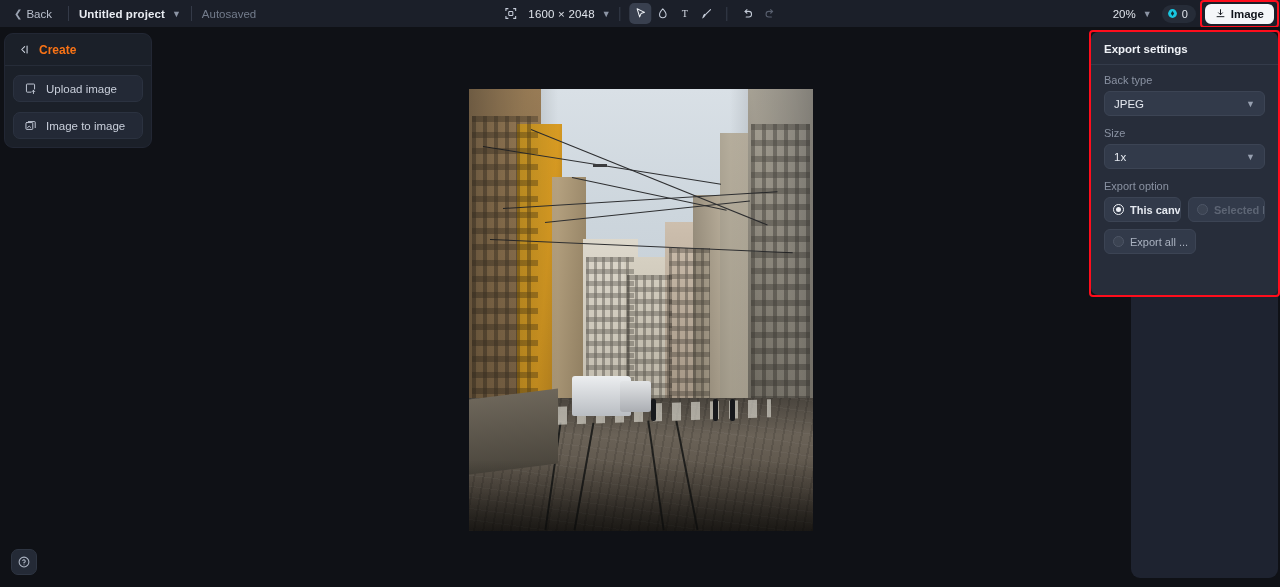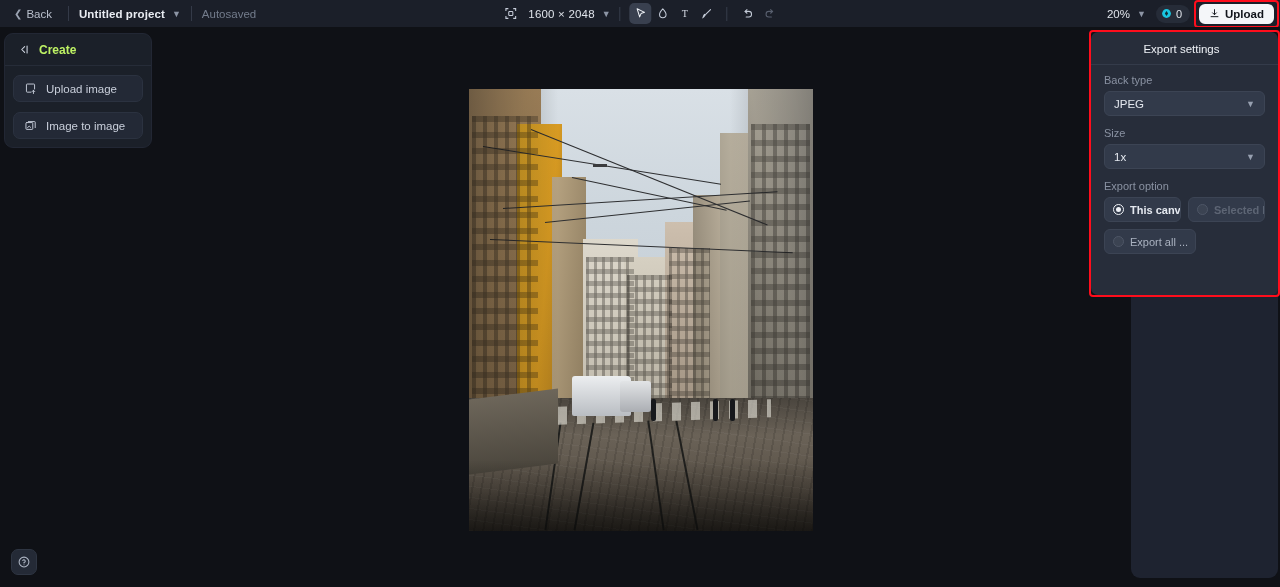--- a/index.html
+++ b/index.html
@@ -64,21 +64,21 @@
   
   .sidebar {
     position: absolute; left: 4px; top: 33px; width: 148px;
     background: #1b2029; border-radius: 9px; padding: 0 0 8px 0;
     border: 1px solid #222734;
   }
   .sb-head {
     display: flex; align-items: center; gap: 9px;
     height: 32px; padding: 0 12px; border-bottom: 1px solid #262c38;
   }
-  .sb-head-label { color: #bef264; font-size: 12px; font-weight: bold; }
+  .sb-head-label { color: #f97316; font-size: 12px; font-weight: bold; }
   .sb-list { padding: 9px 8px 0 8px; display: flex; flex-direction: column; gap: 10px; }
   .sb-item {
     display: flex; align-items: center; gap: 9px;
     height: 27px; padding: 0 10px; border-radius: 7px;
     background: #232936; border: 1px solid #2b3240; cursor: pointer;
   }
   .sb-item-label { color: #c9cfdb; font-size: 11.5px; }
 
   
   .canvas-area { position: absolute; left: 152px; top: 27px; right: 0; bottom: 0; background: #0f1116; }
@@ -152,21 +152,21 @@
 
   
   .export-pop {
     position: absolute; left: 1091px; top: 32px; width: 187px; height: 263px;
     background: #272d3a; border-radius: 7px; padding: 0; z-index: 20;
   }
   .export-pop-border {
     position: absolute; left: 1089px; top: 30px; width: 191px; height: 267px;
     border: 2px solid #ff0d1c; border-radius: 4px; z-index: 21; pointer-events: none;
   }
-  .ep-title { color: #eef1f6; font-size: 11.5px; font-weight: normal; padding: 11px 19px 9px 13px; text-align: center; }
+  .ep-title { color: #eef1f6; font-size: 11.5px; font-weight: bold; padding: 11px 19px 9px 13px; }
   .ep-sep { height: 1px; background: #343b4a; }
   .ep-body { padding: 9px 13px 0 13px; }
   .ep-label { color: #8a92a2; font-size: 11px; margin-bottom: 5px; }
   .ep-select {
     height: 25px; background: #323a4a; border: 1px solid #3c4454; border-radius: 6px;
     display: flex; align-items: center; justify-content: space-between;
     padding: 0 9px; color: #e4e8ef; font-size: 11.5px; cursor: pointer; margin-bottom: 11px;
   }
   .ep-caret { color: #97a0b0; font-size: 9px; }
   .ep-opt-row { display: flex; gap: 7px; margin-bottom: 7px; }
@@ -273,21 +273,21 @@
         </svg>
         <span class="credits-num">0</span>
       </div>
       <div class="export-wrap">
         <button class="export-btn">
           <svg width="11" height="11" viewBox="0 0 16 16" fill="none" stroke="#11141b" stroke-width="1.4" stroke-linecap="round" stroke-linejoin="round">
             <path d="M8 2.4 V9.4"></path>
               <path d="M5.2 7 L8 9.8 L10.8 7"></path>
               <path d="M3 12.6 H13"></path>
           </svg>
-          <span>Upload</span>
+          <span>Image</span>
         </button>
         <div class="redbox"></div>
       </div>
     </div>
   </div>
 
   <div class="sidebar">
     <div class="sb-head">
       <svg width="13" height="13" viewBox="0 0 16 16" fill="none" stroke="#d3d9e4" stroke-width="1.3" stroke-linecap="round" stroke-linejoin="round">
         <path d="M9.4 4.4 L5.8 8 L9.4 11.6"></path>

